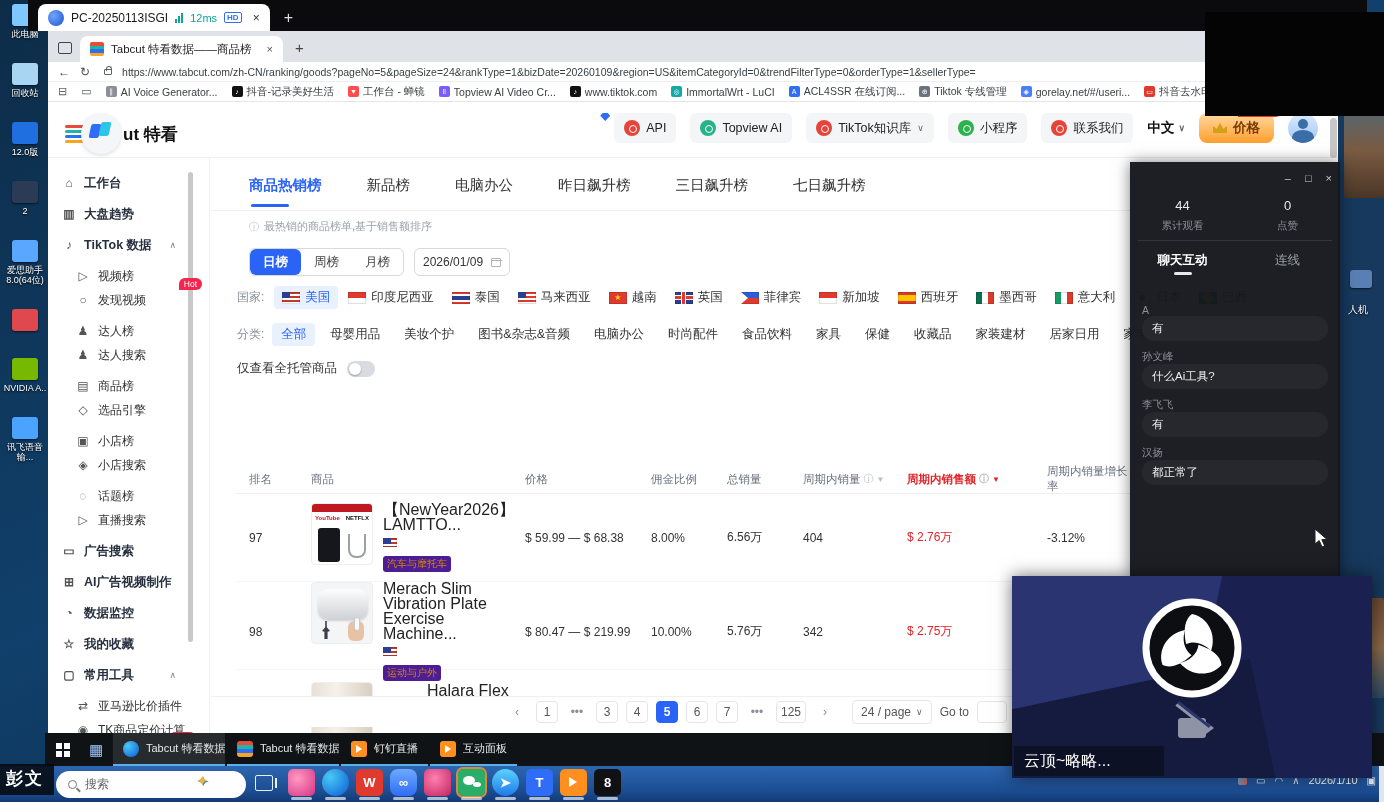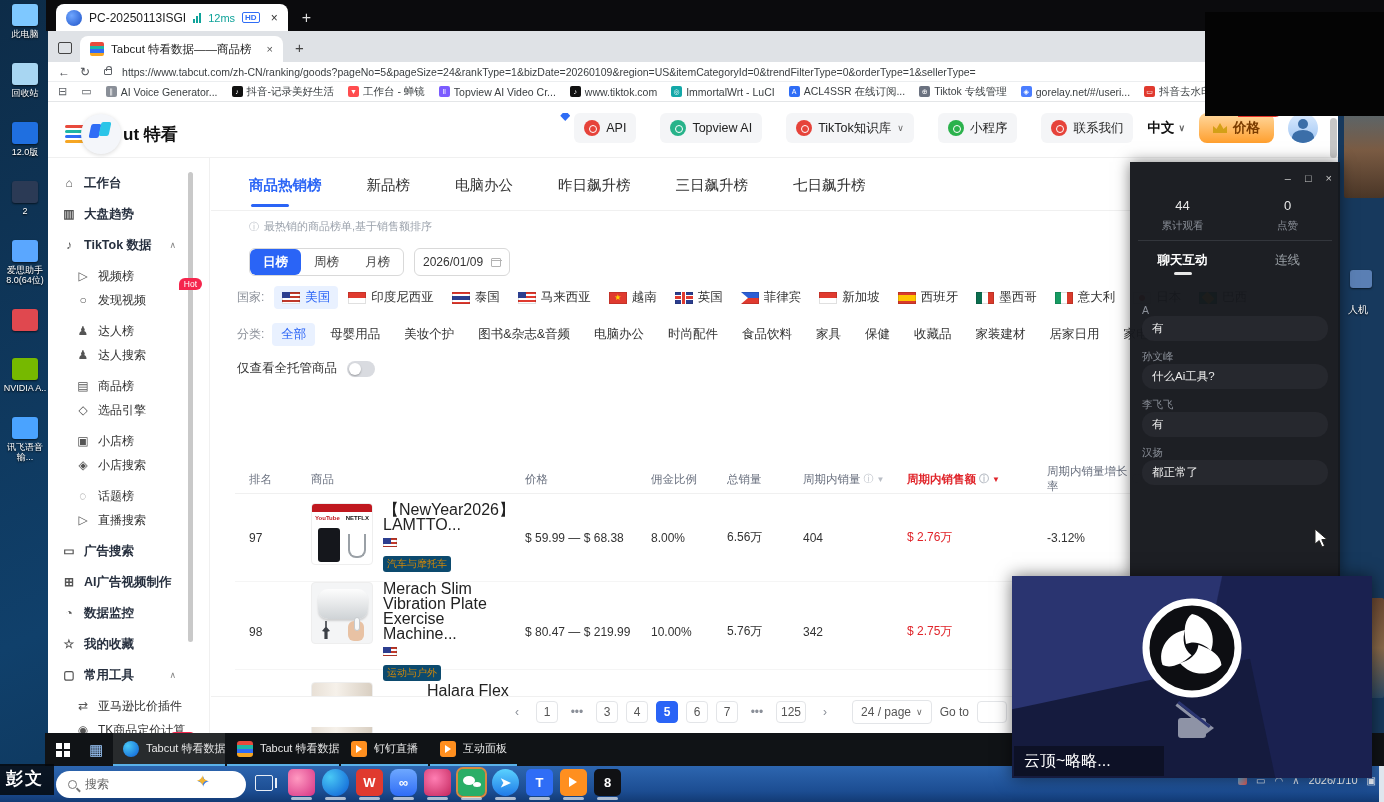--- a/index.html
+++ b/index.html
@@ -13,21 +13,21 @@
   .dt-ico{display:flex;flex-direction:column;align-items:center;width:46px;cursor:default;}
   .dt-glyph{width:26px;height:22px;border-radius:3px;box-shadow:0 1px 2px rgba(0,0,0,.6);}
   .dt-label{margin-top:3px;font-size:9px;color:#fff;text-shadow:0 1px 2px #000;text-align:center;line-height:10px;max-width:46px;}
   .right-wall{left:1338px;top:31px;width:46px;height:702px;background:#17395d;z-index:0;}
   .photo1{left:1344px;top:78px;width:40px;height:120px;background:linear-gradient(180deg,#3c6e8e,#7a5b43 60%,#4a3627);border-radius:2px;}
   .photo2{left:1344px;top:598px;width:40px;height:100px;background:linear-gradient(180deg,#6e4a33,#8a6a4a 50%,#2c4a66);border-radius:2px;}
   .rt-label{left:1348px;top:303px;font-size:10px;color:#fff;text-shadow:0 1px 2px #000;}
   .rt-tile{width:22px;height:18px;border-radius:3px;background:#3f6fa8;box-shadow:0 1px 2px rgba(0,0,0,.6);}
 
   
-  .outer-bar{left:46px;top:0;width:1339px;height:31px;background:#0b0b0d;display:flex;align-items:flex-end;z-index:2;}
+  .outer-bar{left:28px;top:0;width:1339px;height:31px;background:#0b0b0d;display:flex;align-items:flex-end;z-index:2;}
   .outer-tab{margin-left:10px;height:27px;background:#fff;border-radius:8px 8px 0 0;display:flex;align-items:center;gap:7px;padding:0 10px;font-size:12px;color:#1b1b1b;}
   .o-fav{width:16px;height:16px;border-radius:50%;background:radial-gradient(circle at 35% 35%,#6fa6ff,#1d52c8);position:relative;}
   .sigbars{display:flex;align-items:flex-end;gap:1px;height:10px;}
   .sigbars i{width:2px;background:#0fa39a;display:block;}
   .sigbars i:nth-child(1){height:4px}.sigbars i:nth-child(2){height:7px}.sigbars i:nth-child(3){height:10px}
   .lat{color:#0fa39a;font-size:11px;}
   .hd{border:1px solid #2f6df6;color:#2f6df6;font-size:8px;padding:0 2px;border-radius:2px;font-weight:bold;}
   .oclose{color:#333;font-size:12px;margin-left:4px;}
   .oplus{color:#ddd;font-size:16px;margin:0 0 4px 14px;}
 
@@ -155,21 +155,21 @@
   .img-lamtto .nf{position:absolute;right:3px;top:11px;font-size:6px;color:#111;font-weight:bold;}
   .img-lamtto .phone{position:absolute;left:6px;top:24px;width:22px;height:34px;background:#15171c;border-radius:3px;}
   .img-lamtto .cable{position:absolute;right:6px;top:30px;width:18px;height:24px;border:2px solid #9aa0a6;border-top:none;border-radius:0 0 8px 8px;}
   .img-merach{background:#f4f5f6;}
   .img-merach .plate{position:absolute;left:6px;top:6px;width:50px;height:30px;border-radius:10px;background:linear-gradient(180deg,#fdfdfd,#cfd3d6);box-shadow:0 2px 2px rgba(0,0,0,.15);}
   .img-merach .person{position:absolute;left:10px;top:38px;width:8px;height:18px;background:#3b3f46;clip-path:polygon(40% 0,60% 0,60% 35%,100% 55%,70% 60%,70% 100%,30% 100%,30% 60%,0 55%,40% 35%);}
   .img-merach .hand{position:absolute;right:8px;top:38px;width:16px;height:20px;border-radius:6px;background:#e8c2a4;}
   .img-merach .remote{position:absolute;right:12px;top:34px;width:6px;height:14px;border-radius:3px;background:#f7f9fa;border:1px solid #c6cacd;}
   .img-halara{background:linear-gradient(90deg,#e8e0d6,#f6f1ea 40%,#d9cfc2);}
   .ptitle{font-size:16px;color:#222;line-height:14px;max-width:128px;}
-  .ptag{display:inline-block;margin-top:6px;font-size:10px;color:#d48806;background:#0c4a6e;border-radius:3px;padding:1px 4px;}
+  .ptag{display:inline-block;margin-top:6px;font-size:10px;color:#d48806;background:#4c1d95;border-radius:3px;padding:1px 4px;}
   .pflag{margin-top:5px;}
   .red{color:#e0242a;}
   .partial-row{position:absolute;left:187px;top:572px;width:956px;height:60px;overflow:hidden;}
   .partial-row .pimg{position:absolute;left:76px;top:8px;height:54px;}
   .partial-row .ptitle{position:absolute;left:152px;top:10px;max-width:160px;margin-left:40px;}
 
   
   .pager{position:absolute;left:163px;top:594px;width:1127px;height:31px;background:#fff;border-top:1px solid #f0f0f0;display:flex;align-items:center;justify-content:center;gap:8px;font-size:12px;color:#555;}
   .pg{min-width:22px;height:22px;border:1px solid #e3e5e8;border-radius:4px;display:flex;align-items:center;justify-content:center;padding:0 4px;cursor:pointer;background:#fff;}
   .pg.dots,.pg.nav{border:none;color:#8a8f98;}
@@ -417,21 +417,21 @@
         <span class="logo-stripes">
             <i></i>
             <i></i>
             <i></i>
             <i></i>
           </span>
         <span class="logo-circle"></span>
         <span class="brand">ut 特看</span>
       </div>
       <div class="nav-chips">
-        <span style="display:flex;gap:24px;">
+        <span style="display:flex;gap:14px;">
 
             <span class="chip">
               <span class="chip-ico" style="background-color: rgb(230, 67, 58);"></span>
               <span>API</span>
 
             </span>
 
             <span class="chip">
               <span class="chip-ico" style="background-color: rgb(39, 179, 138);"></span>
               <span>Topview AI</span>

